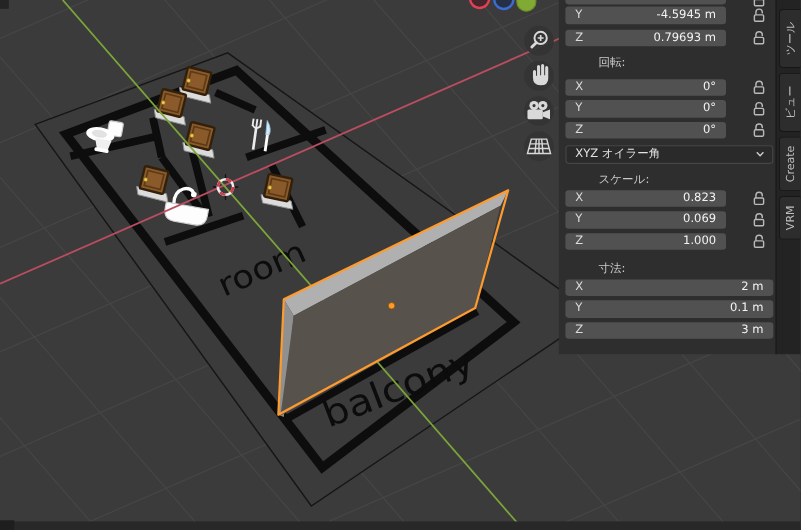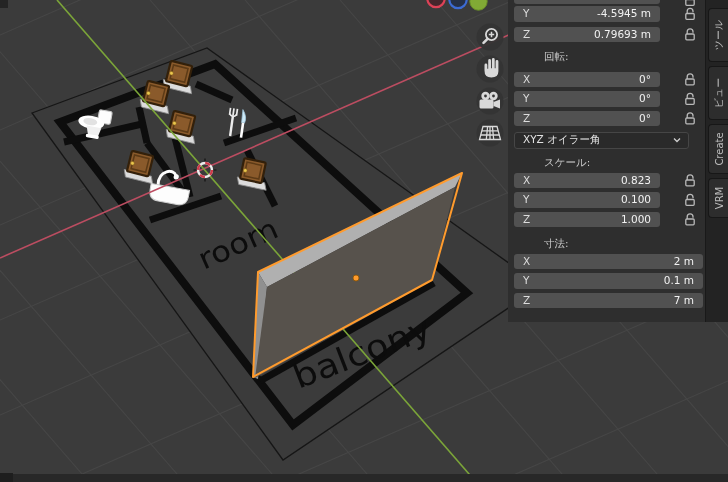--- a/index.html
+++ b/index.html
@@ -7,21 +7,21 @@
        font-family:"DejaVu Sans",sans-serif;}
   #vp{position:absolute;left:0;top:0;}
   
   .panel{position:absolute;left:508px;top:0;width:197px;height:322px;background:#2e2e2e;}
   .field{position:absolute;left:6px;width:146px;height:15.5px;background:#515151;
          border-radius:3px;display:flex;justify-content:space-between;align-items:center;
          padding:0 9px;box-sizing:border-box;font-size:10.5px;line-height:15px;}
   .field.wide{width:189px;}
   .axis{color:#dcdcdc;} .val{color:#f2f2f2;}
   .sect{position:absolute;left:12px;font-size:10.5px;color:#c9c9c9;margin-left:24px;}
-  .dropdown{position:absolute;left:6px;width:175px;height:17px;background:#2a2a2a;
+  .dropdown{position:absolute;left:6px;width:189px;height:17px;background:#2a2a2a;
             border:1px solid #464646;border-radius:3px;box-sizing:border-box;
             display:flex;justify-content:space-between;align-items:center;
             padding:0 6px 0 8px;font-size:10.5px;color:#e2e2e2;}
   
   .tabstrip{position:absolute;left:705px;top:0;width:23px;height:322px;background:#232323;
             border-left:1px solid #191919;box-sizing:border-box;}
   .tab{position:absolute;left:2px;width:20px;background:#2d2d2d;border:1px solid #171717;
        border-right:none;border-radius:4px 0 0 4px;box-sizing:border-box;}
   .tab span{position:absolute;left:50%;top:50%;transform:translate(-50%,-50%) rotate(-90deg);
             font-size:10px;color:#bdbdbd;white-space:nowrap;}
@@ -211,40 +211,40 @@
   </div>
 
   <div class="sect" style="top:156px">スケール:</div>
 
   <div class="field" style="top:172.5px">
     <span class="axis">X</span>
     <span class="val">0.823</span>
   </div>
   <div class="field" style="top:192px">
     <span class="axis">Y</span>
-    <span class="val">0.100</span>
+    <span class="val">0.069</span>
   </div>
   <div class="field" style="top:211.5px">
     <span class="axis">Z</span>
     <span class="val">1.000</span>
   </div>
 
   <div class="sect" style="top:237px">寸法:</div>
 
   <div class="field wide" style="top:253.5px">
     <span class="axis">X</span>
     <span class="val">2 m</span>
   </div>
   <div class="field wide" style="top:273px">
     <span class="axis">Y</span>
     <span class="val">0.1 m</span>
   </div>
   <div class="field wide" style="top:292.5px">
     <span class="axis">Z</span>
-    <span class="val">7 m</span>
+    <span class="val">3 m</span>
   </div>
 </div>
 
 <svg width="728" height="482" style="position:absolute;left:0;top:0;pointer-events:none">
   <g fill="none" stroke="#b9b9b9" stroke-width="1.3">
     <g transform="translate(683,-7)">
       <rect x="2.8" y="6.5" width="8.4" height="5.8" rx="1"></rect>
     </g>
     <g transform="translate(683,7)">
       <path d="M4.2,6.5 V4.2 a2.9,2.9 0 0 1 5.8,0 V5.2"></path>

